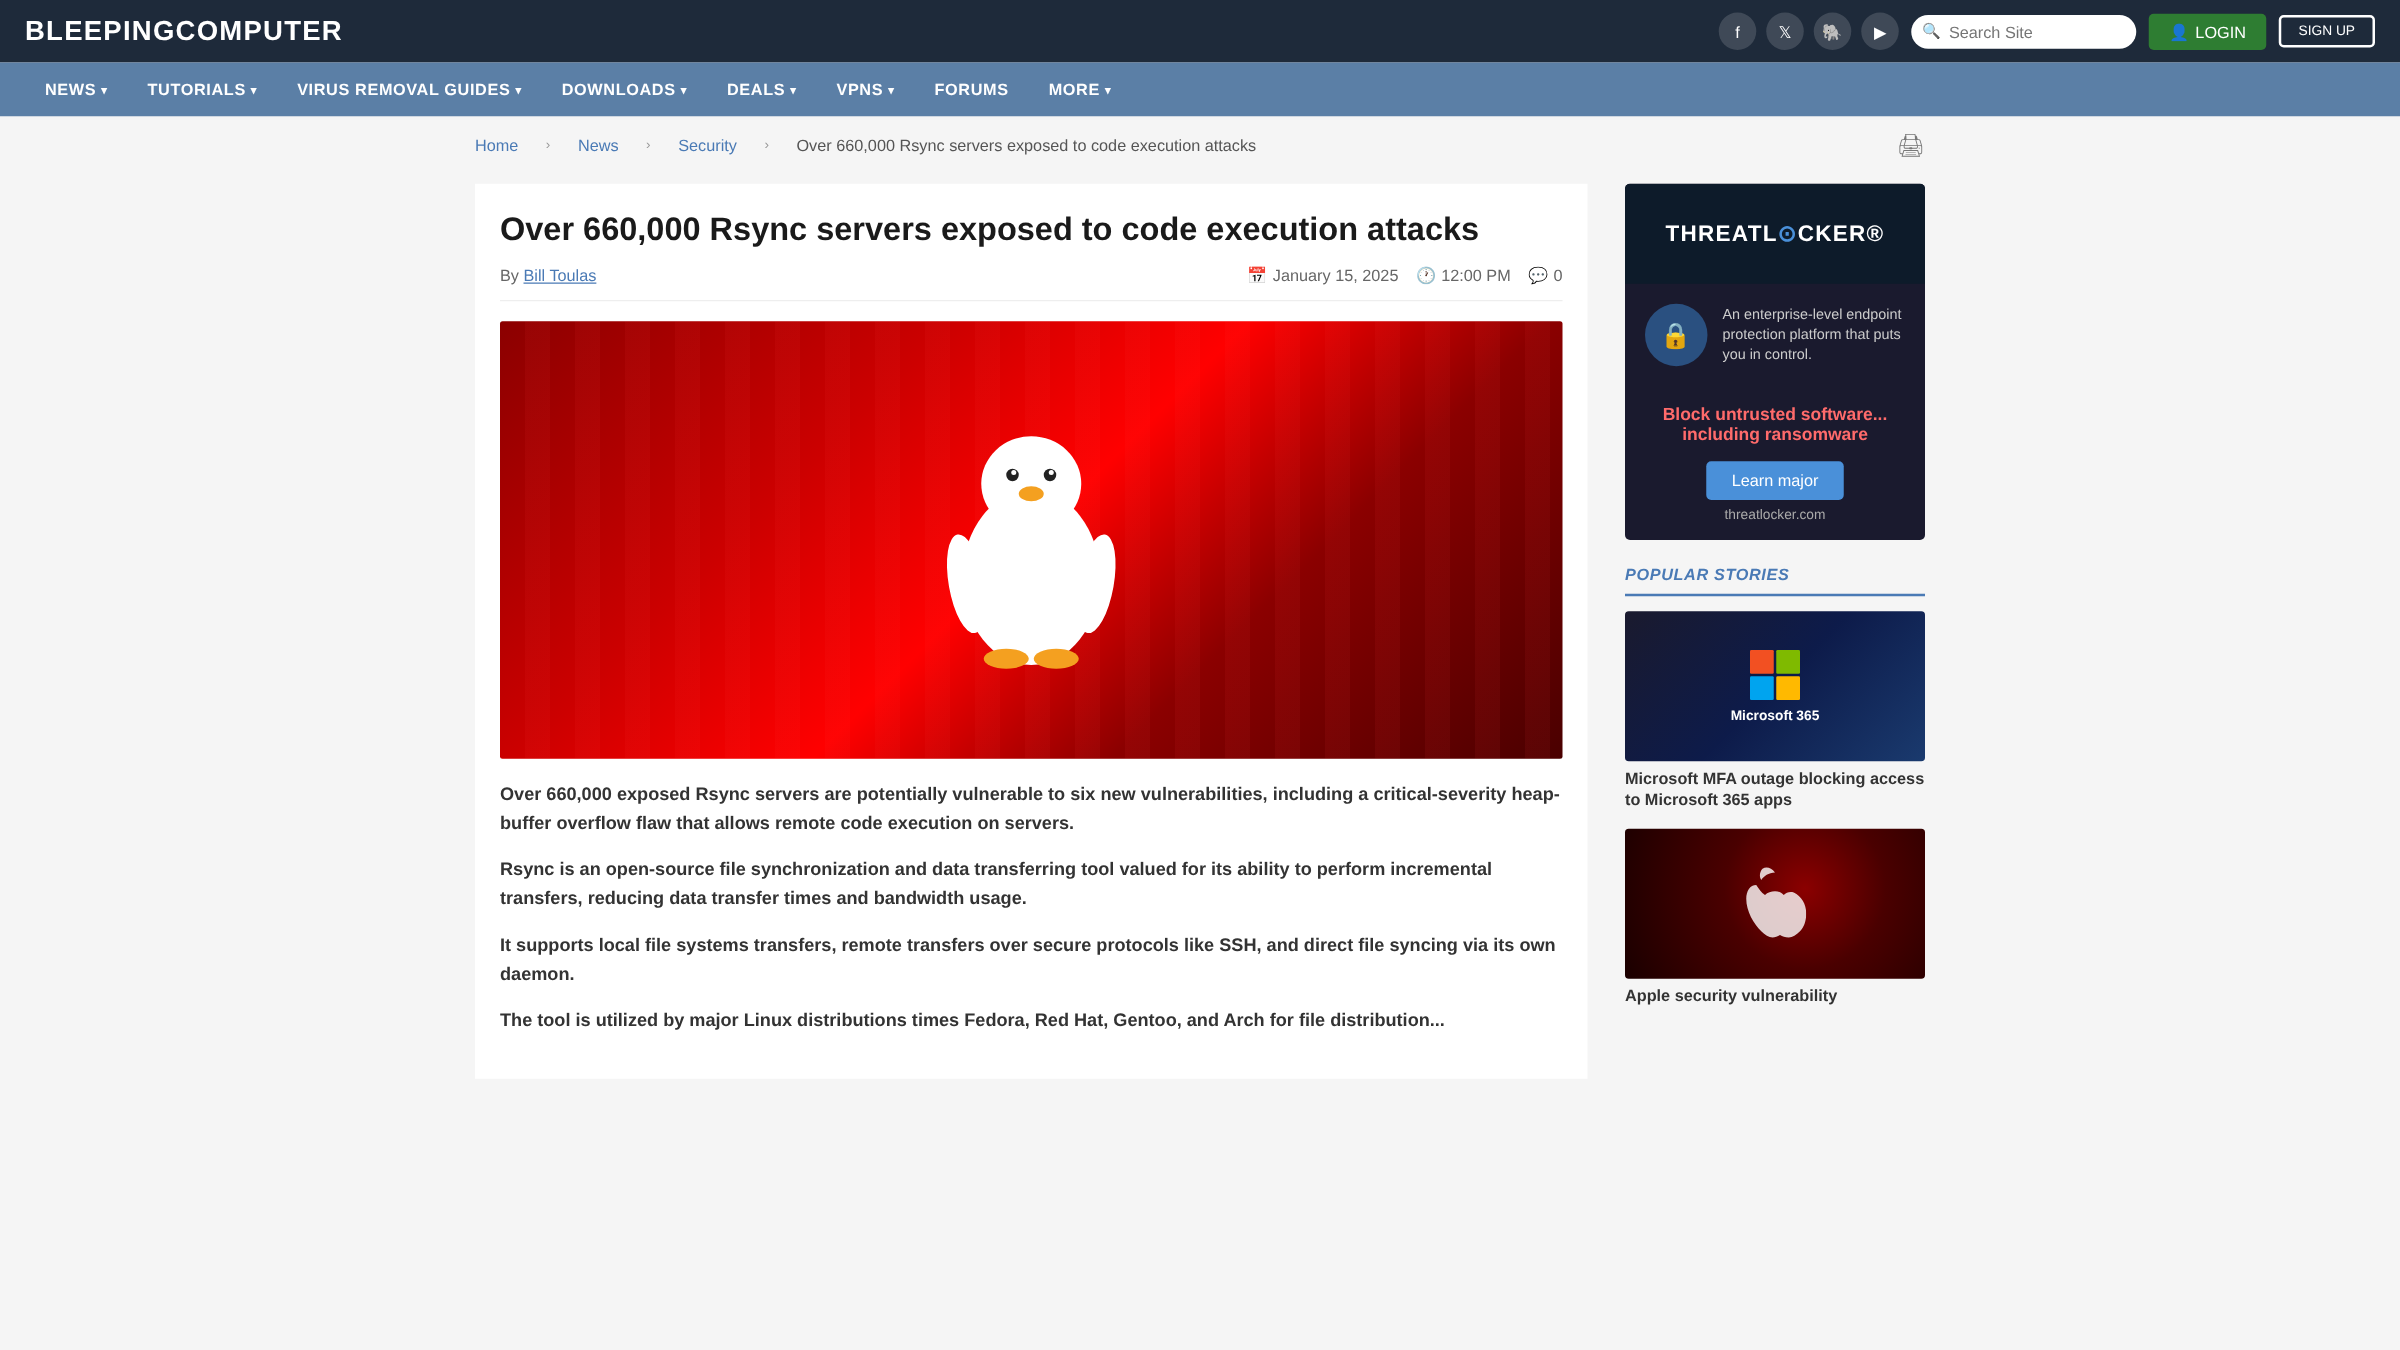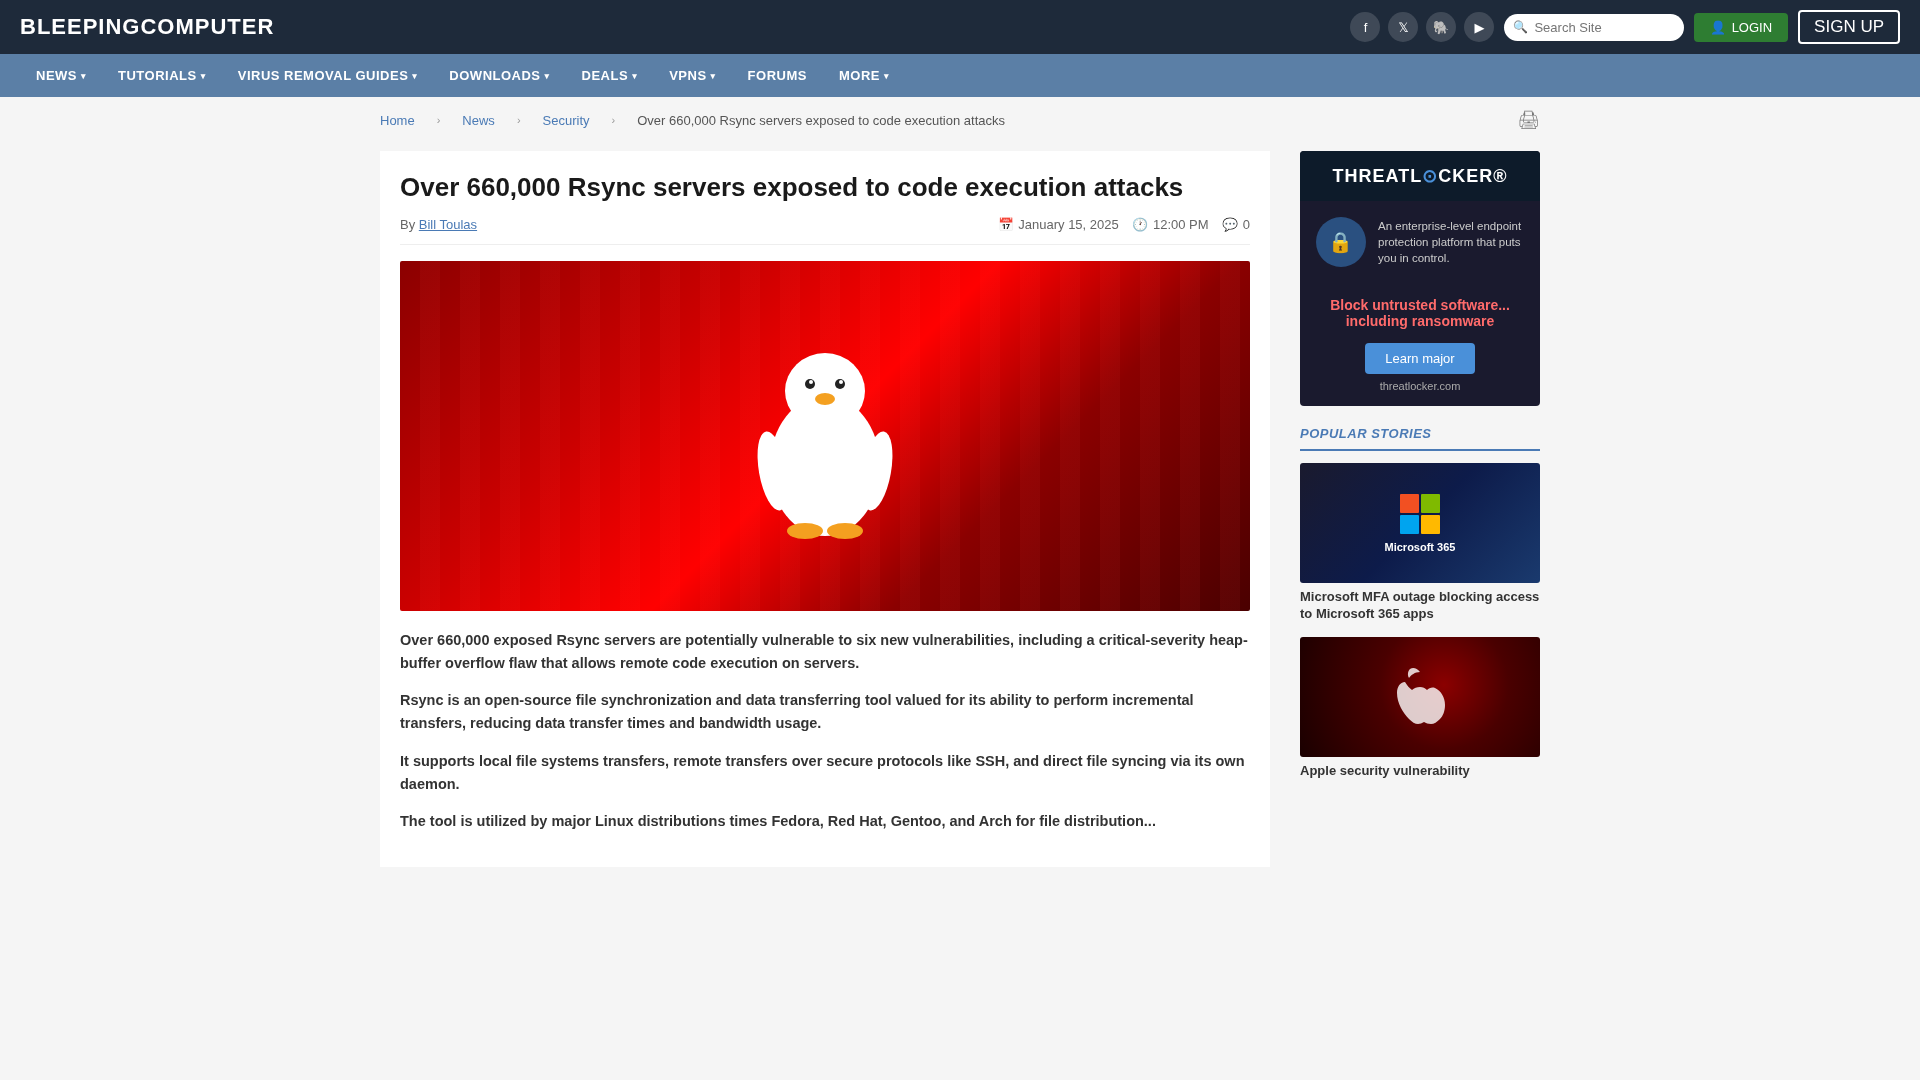--- a/index.html
+++ b/index.html
@@ -67,21 +67,21 @@
       font-size: 13px;
       display: flex; align-items: center; gap: 5px;
     }
     .btn-signup {
       background: transparent;
       color: white;
       border: 2px solid white;
       padding: 5px 14px;
       border-radius: 4px;
       cursor: pointer;
-      font-size: 17px;
+      font-size: 11px;
       text-align: center;
     }
 
     
     .nav {
       background: #5b7fa6;
       display: flex;
       align-items: center;
       padding: 0 20px;
     }
@@ -190,21 +190,21 @@
     .ad-block {
       background: #1a1a2e;
       color: white;
       border-radius: 4px;
       margin-bottom: 20px;
       overflow: hidden;
       text-align: center;
     }
     .ad-header {
       background: #0d1b2a;
-      padding: 14px;
+      padding: 29px;
     }
     .ad-logo {
       font-size: 18px;
       font-weight: 800;
       letter-spacing: 1px;
       color: white;
     }
     .ad-logo-dot { color: #4a90d9; }
     .ad-icon-area {
       padding: 16px;

